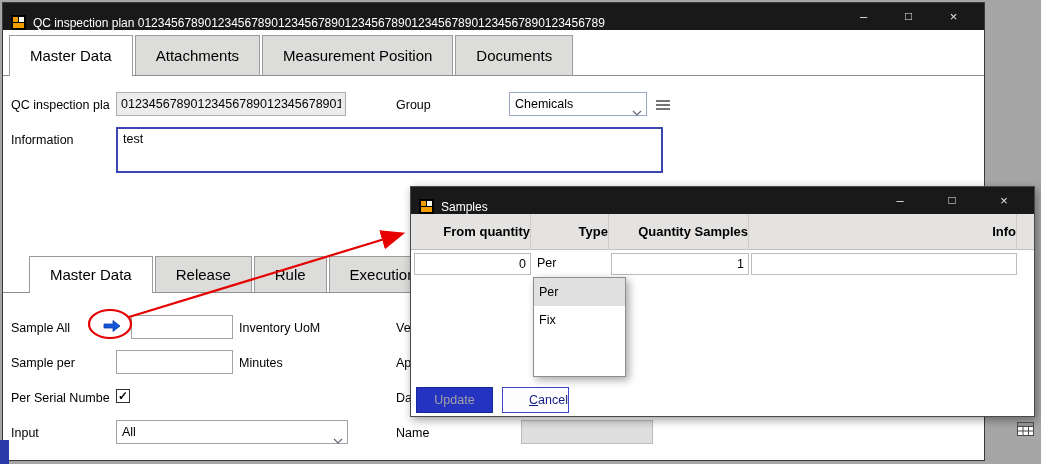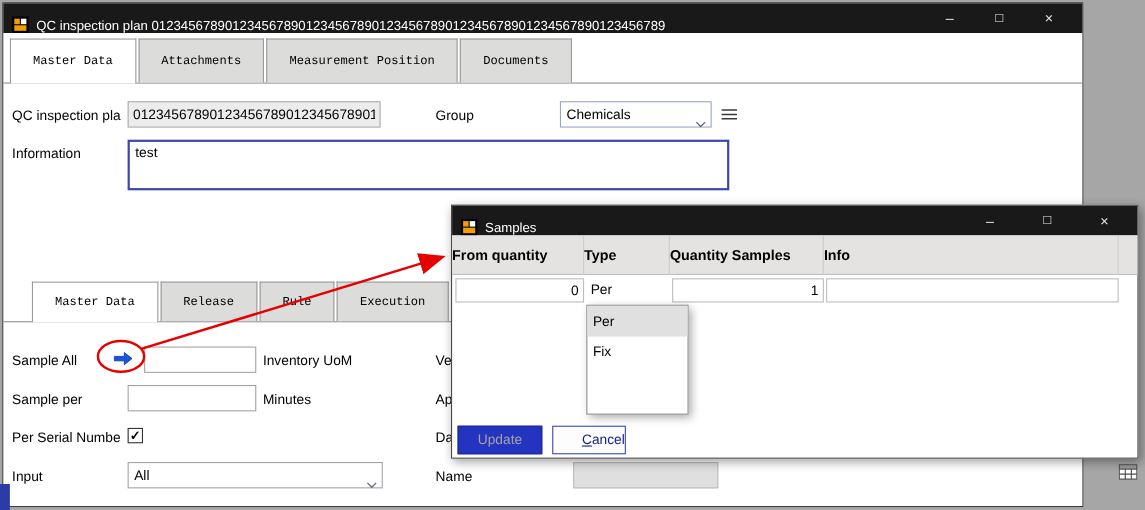--- a/index.html
+++ b/index.html
@@ -26,22 +26,22 @@
   .app-icon { width:15px; height:15px; margin-left:8px; position:relative; background:#000;
               flex:0 0 auto; }
   .app-icon .sq1 { position:absolute; left:2px; top:2px; width:5px; height:5px; background:#f09e00; }
   .app-icon .sq2 { position:absolute; right:2px; top:2px; width:5px; height:5px; background:#ffffff; }
   .app-icon .sq3 { position:absolute; left:2px; bottom:2px; width:11px; height:5px; background:#f09e00; }
 
   
   .tabstrip { position:absolute; left:0; right:0; display:flex; align-items:flex-end;
               border-bottom:1px solid #8f8f8f; }
   .tab { line-height:40px; height:40px; padding:0 20px; background:#dcdcda;
-         border:1px solid #9b9b9b; border-bottom:none; margin-right:2px; font-size:11px;
-         white-space:nowrap; cursor:default;font-family:Liberation Mono, monospace; }
+         border:1px solid #9b9b9b; border-bottom:none; margin-right:2px; font-size:15px;
+         white-space:nowrap; cursor:default; }
   .tab.active { background:#fff; margin-bottom:-1px; height:41px; position:relative; z-index:2; }
   .tabstrip.inner .tab { height:36px; line-height:36px; }
   .tabstrip.inner .tab.active { height:37px; }
 
   
   .label { position:absolute; font-size:12.5px; color:#000; white-space:nowrap; }
   .tb { position:absolute; height:24px; border:1px solid #a3a3a3; background:#fff;
         font-family:"Liberation Sans", sans-serif; font-size:12.5px; padding:0 4px; outline:none; }
   .tb.readonly { background:#ececec; border-color:#aeaeae; }
   .tb.disabled { background:#dfdfdf; border-color:#bcbcbc; }
@@ -52,21 +52,21 @@
            font-size:12.5px; line-height:22px; padding-left:5px; cursor:default; }
   .combo .chev { position:absolute; right:4px; top:8px; }
   .checkbox { position:absolute; width:14px; height:14px; border:1px solid #333;
               background:#fff; font-size:12px; line-height:13px; text-align:center;
               font-weight:bold; cursor:default; }
 
   
   .dlg-header { position:absolute; left:0; top:27px; right:0; height:36px; background:#e4e3e1;
                 border-bottom:1px solid #c0c0c0; }
   .dlg-col { position:absolute; top:0; height:36px; line-height:36px; font-weight:bold;
-             font-size:13px; text-align:left; border-right:1px solid #cecdc9; overflow:hidden; }
+             font-size:13px; text-align:right; border-right:1px solid #cecdc9; overflow:hidden; }
   .cell { position:absolute; height:22px; border:1px solid #bdbdbd; background:#fff;
           font-size:12.5px; line-height:20px; padding:0 4px; }
   .cell.num { text-align:right; }
   .cell.plain { border:none; background:transparent; }
   .ddlist { position:absolute; background:#fff; border:1px solid #8d8d8d;
             box-shadow:3px 3px 8px rgba(0,0,0,.35); z-index:12; }
   .dditem { height:28px; line-height:28px; padding-left:5px; font-size:12.5px; cursor:default; }
   .dditem.sel { background:#e0e0e0; }
 
   .btn-primary { position:absolute; background:#2433c0; color:#a3a3a3; border:1px solid #1b2796;

